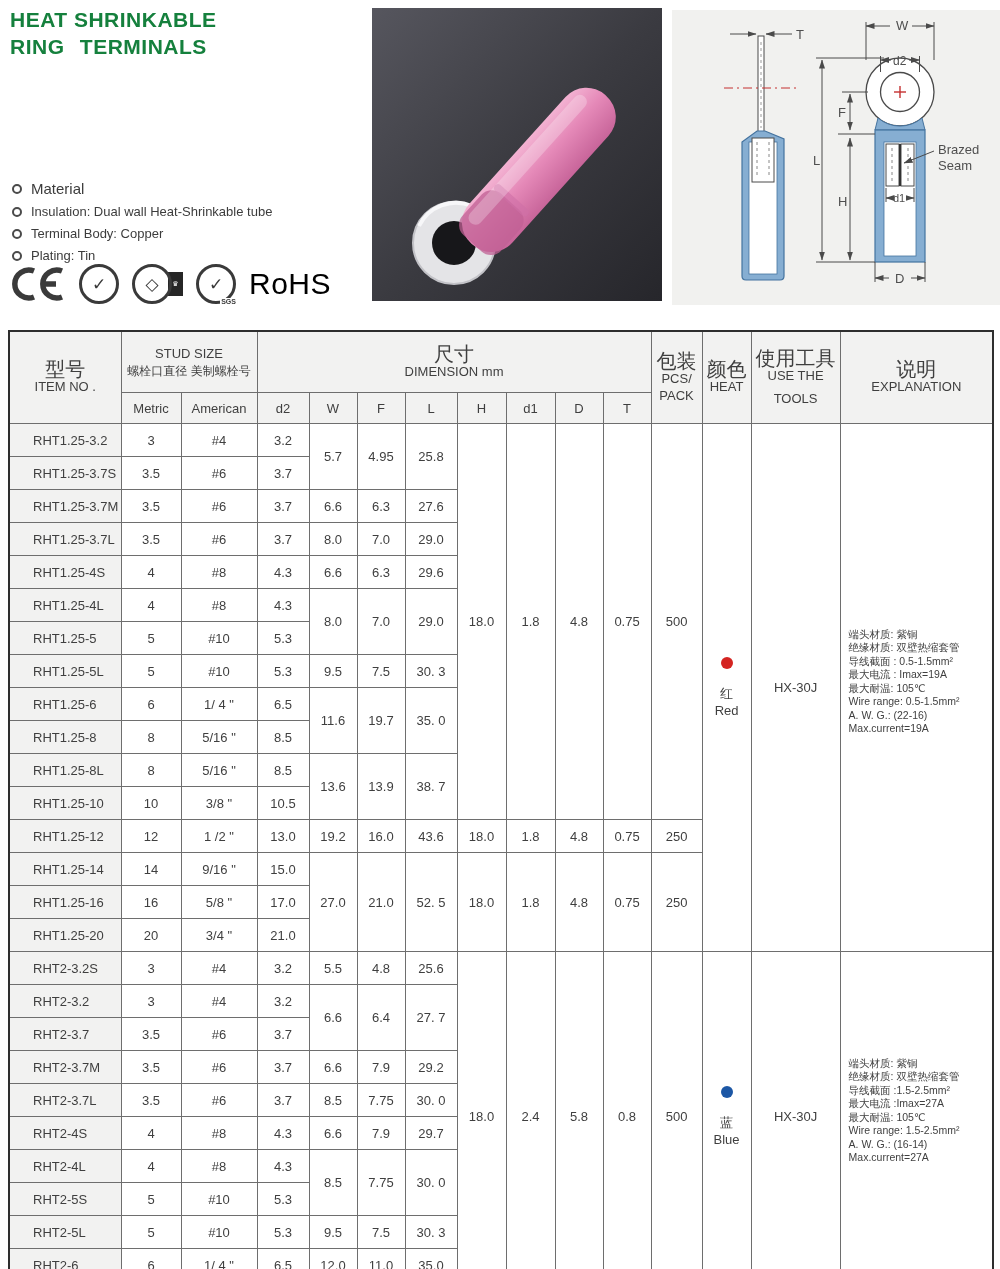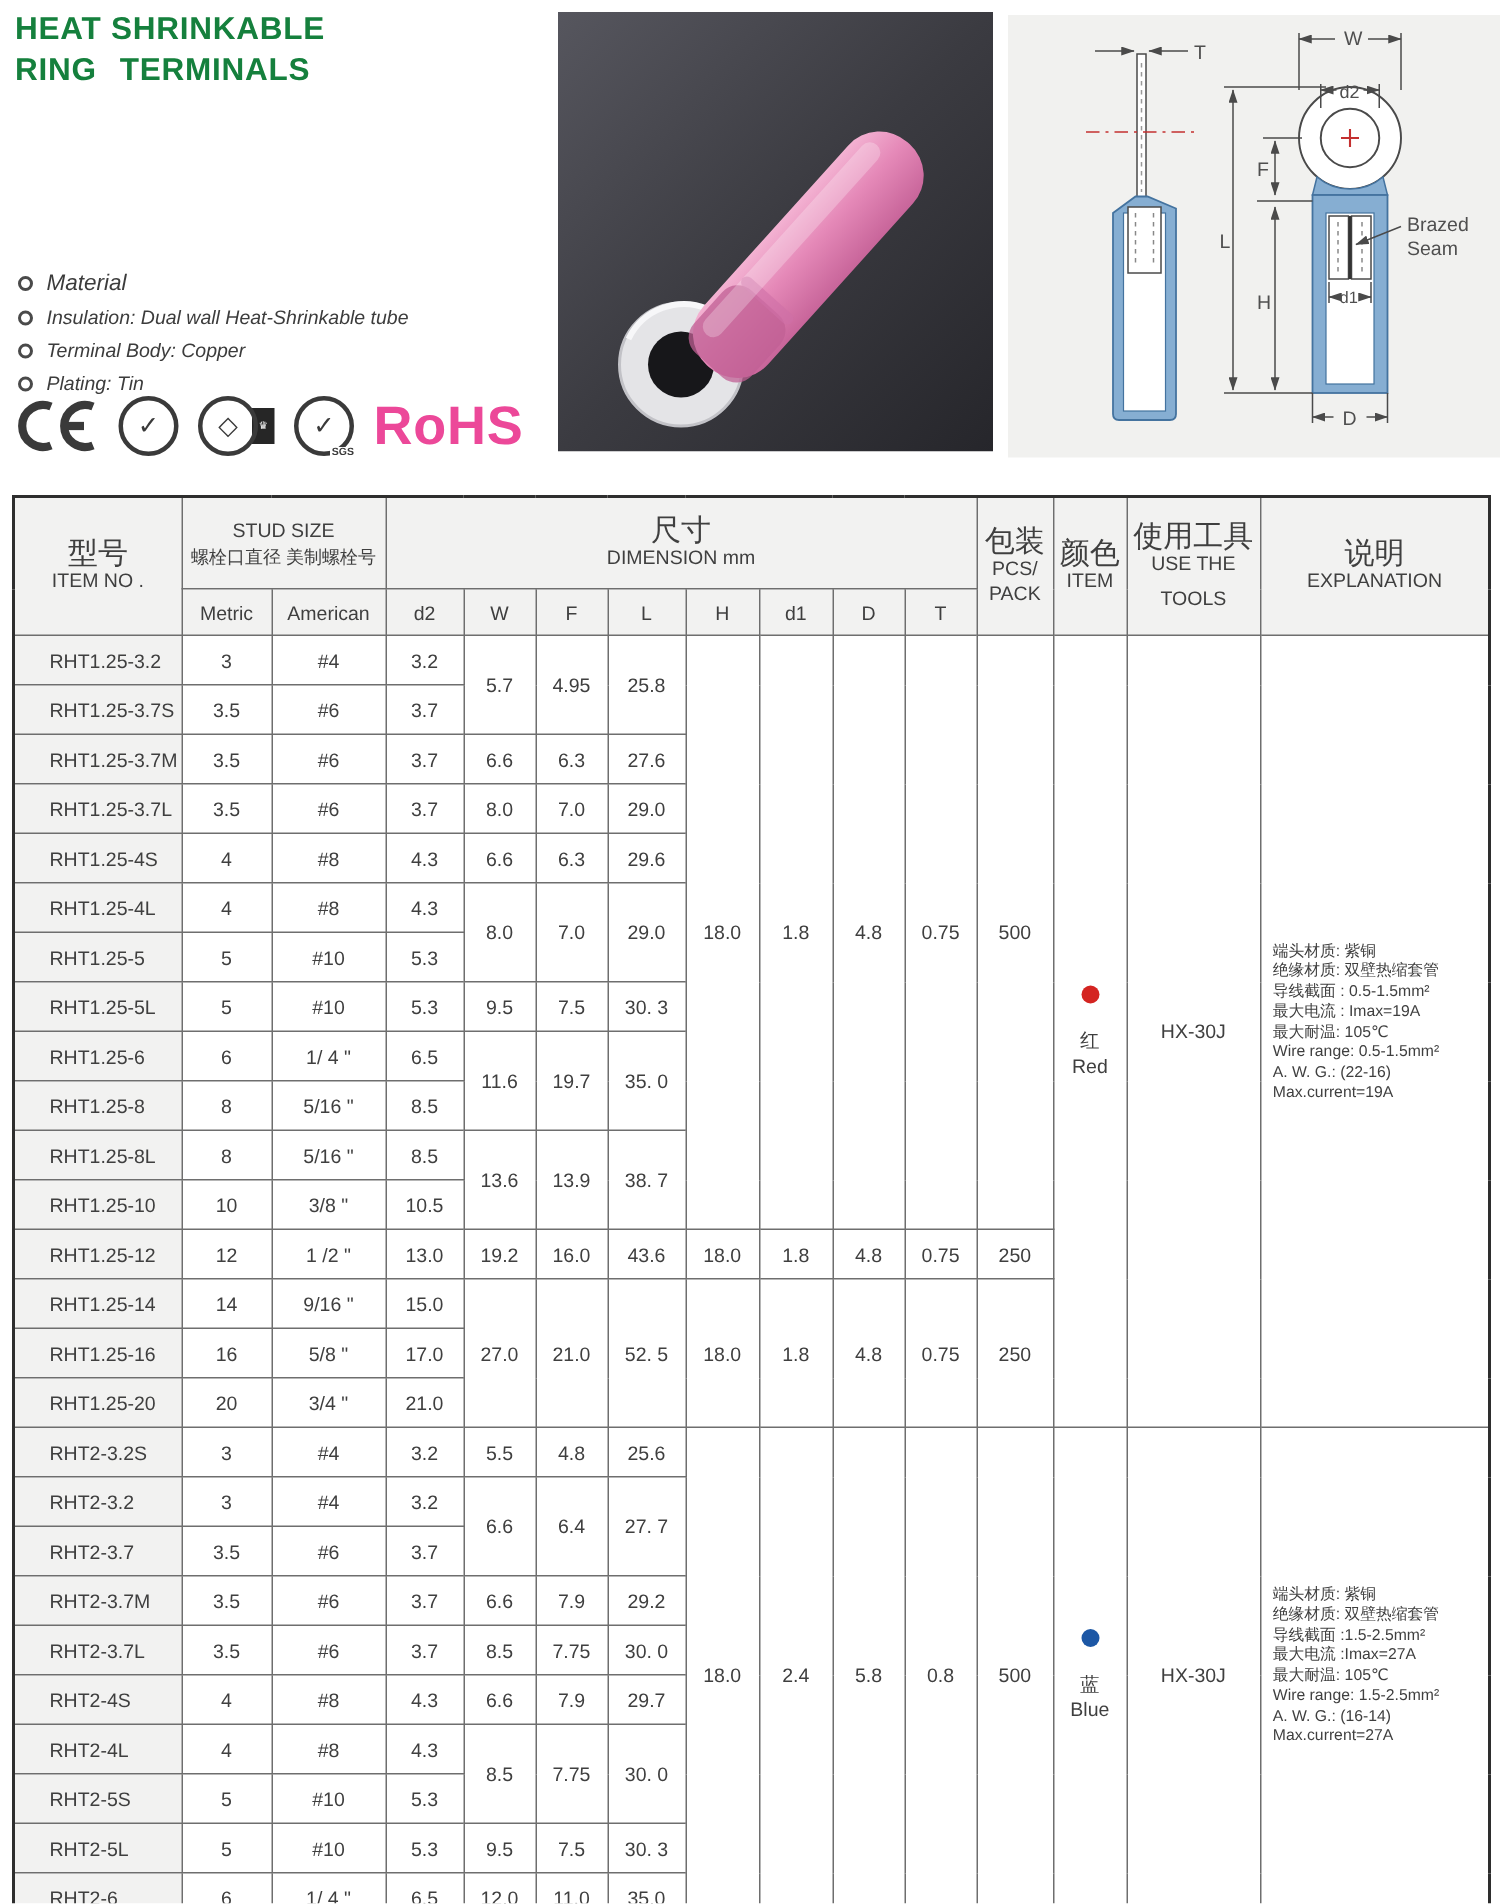--- a/index.html
+++ b/index.html
@@ -3,33 +3,33 @@
 <meta charset="utf-8">
 <style>
   html,body{margin:0;padding:0;background:#fff;}
   body{font-family:"Liberation Sans","DejaVu Sans",sans-serif;color:#3d3d3d;}
   .page{position:relative;width:1000px;height:1269px;background:#fff;overflow:hidden;}
 
   
   .title-block{position:absolute;left:10px;top:6px;font-weight:bold;font-size:21px;
     line-height:27px;color:#15803d;letter-spacing:.5px;}
   .title-block .l2{word-spacing:9px;}
-  .materials{position:absolute;left:12px;top:180px;list-style:none;margin:0;padding:0;font-style:italic;}
+  .materials{position:absolute;left:12px;top:180px;list-style:none;margin:0;padding:0;}
   .materials li{display:flex;align-items:center;margin-bottom:7px;font-size:13px;color:#3c3c3c;}
   .materials li:first-child{font-size:15px;}
   .bullet{display:inline-block;width:6px;height:6px;border:2px solid #4a4a4a;border-radius:50%;
     margin-right:9px;flex:0 0 auto;}
   .certs{position:absolute;left:10px;top:264px;display:flex;align-items:center;gap:13px;height:40px;}
   .cert-circle{width:34px;height:34px;border:3px solid #3a3a3a;border-radius:50%;display:flex;
     align-items:center;justify-content:center;font-weight:bold;font-size:17px;color:#3a3a3a;position:relative;}
   .ukas-block{width:15px;height:24px;background:#262626;color:#fff;font-size:7px;display:flex;
     align-items:center;justify-content:center;margin-left:-4px;align-self:flex-start;margin-top:8px;}
   .sgs-tag{position:absolute;right:-4px;bottom:-4px;font-size:7px;font-weight:bold;color:#3a3a3a;
     background:#fff;padding:0 1px;}
-  .rohs{font-size:36px;font-weight:bold;color:#ec4899;letter-spacing:.5px;}
+  .rohs{font-size:30px;font-weight:normal;color:#000000;letter-spacing:.5px;}
   .photo{position:absolute;left:372px;top:8px;width:290px;height:293px;}
   .diagram{position:absolute;left:672px;top:10px;width:328px;height:295px;background:#f1f1ef;}
 
   
   table.spec{position:absolute;left:8px;top:330px;width:984px;border-collapse:collapse;
     table-layout:fixed;border:2px solid #2e2e2e;}
   .spec th,.spec td{border:1px solid #6e6e6e;text-align:center;vertical-align:middle;
     font-weight:normal;font-size:13px;color:#3f3f3f;padding:0;overflow:hidden;}
   .spec thead th{background:#f2f2f1;}
   .spec thead tr.h1 th{height:60px;}
@@ -235,21 +235,21 @@
           <div class="hz">尺寸</div>
           <div class="he">DIMENSION mm</div>
         </th>
         <th rowspan="2">
           <div class="hz">包装</div>
           <div class="he">PCS/</div>
           <div class="he">PACK</div>
         </th>
         <th rowspan="2">
           <div class="hz">颜色</div>
-          <div class="he">ITEM</div>
+          <div class="he">HEAT</div>
         </th>
         <th rowspan="2">
           <div class="hz">使用工具</div>
           <div class="he">USE THE</div>
           <div class="he" style="margin-top:6px">TOOLS</div>
         </th>
         <th rowspan="2">
           <div class="hz">说明</div>
           <div class="he">EXPLANATION</div>
         </th>

